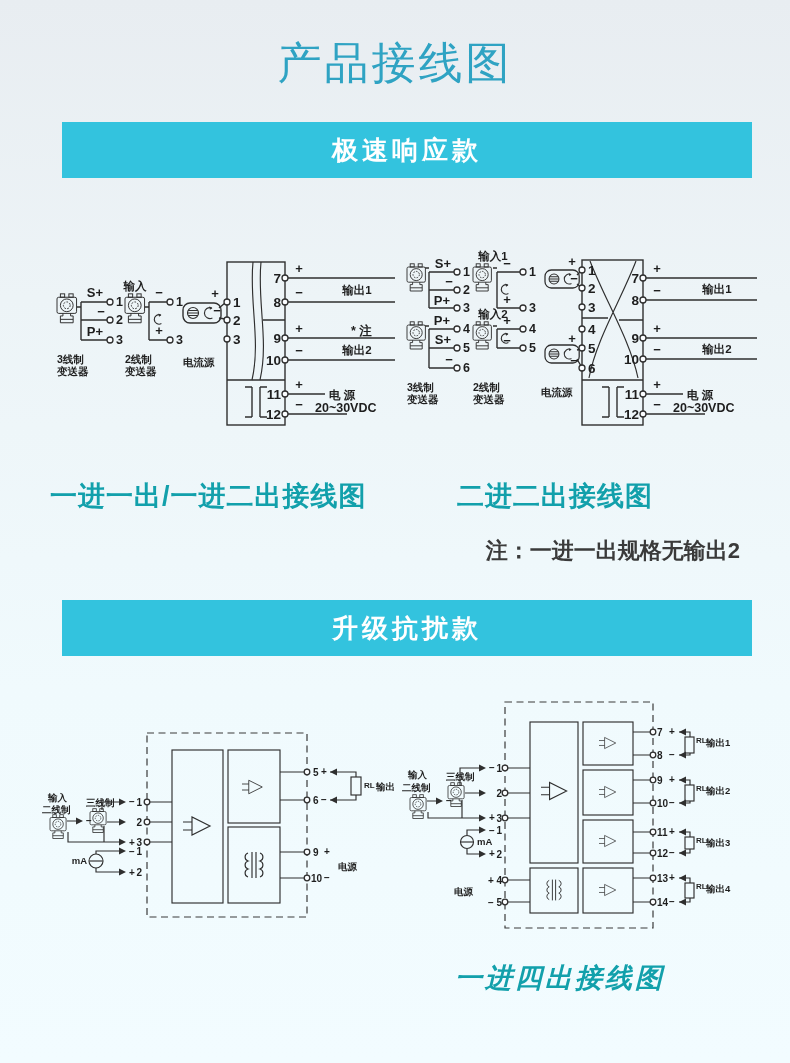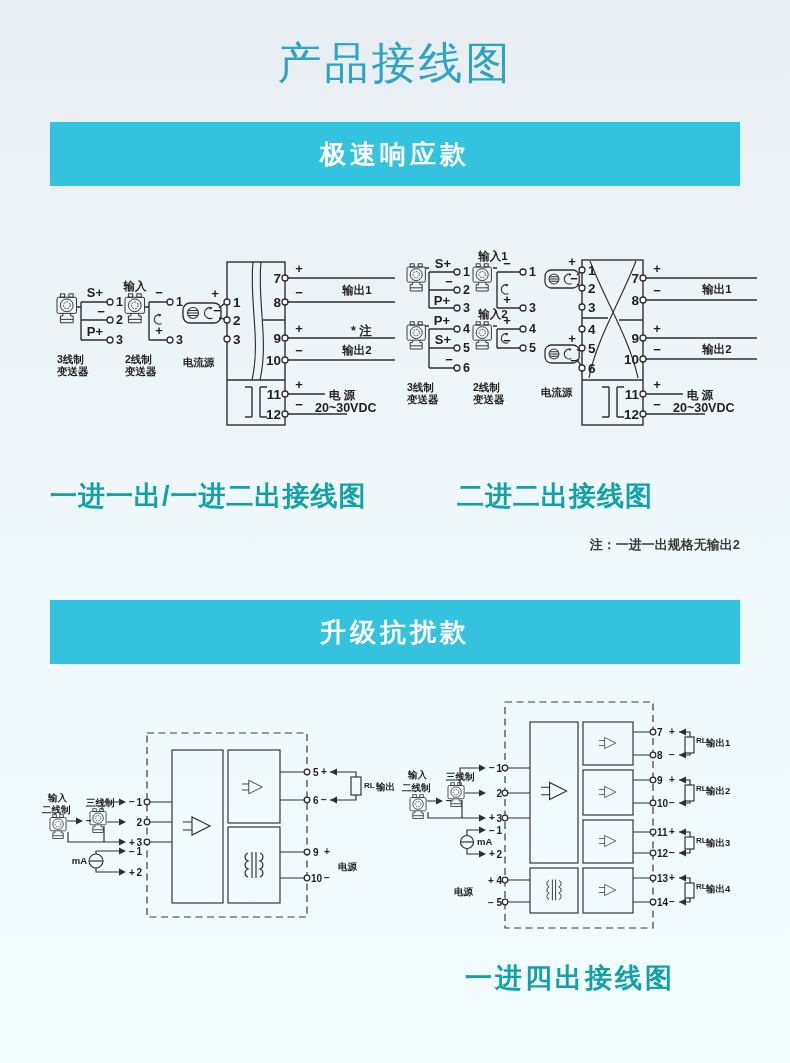--- a/index.html
+++ b/index.html
@@ -2,32 +2,32 @@
 <html><head>
 <meta charset="utf-8">
 <style>
   * { margin:0; padding:0; box-sizing:border-box; }
   html,body { background:#dfe7ec; }
   body { font-family:"Liberation Sans",sans-serif; }
   .page { position:relative; width:790px; height:1063px; margin:0 auto; overflow:hidden;
           background:linear-gradient(180deg,#e8edf1 0%, #edf4f7 28%, #f0fafd 65%, #f2fcff 100%); }
   .title { position:absolute; top:34px; left:0; width:100%; text-align:center;
            font-size:44px; font-weight:normal; color:#2fa3c3; letter-spacing:3px; }
-  .banner { position:absolute; left:50px; width:690px; height:64px; background:#33c3de;
+  .banner { position:absolute; left:62px; width:690px; height:56px; background:#33c3de;
             color:#ffffff; font-size:26px; font-weight:bold; letter-spacing:4px;
             display:flex; align-items:center; justify-content:center; }
   .banner-fast { top:122px; }
   .banner-upgraded { top:600px; }
   .caption { position:absolute; font-size:27px; font-weight:bold; color:#12a0ab;
              letter-spacing:1px; }
   .cap-1l { top:478px; left:50px;  width:360px; }
   .cap-1r { top:478px; left:457px; width:260px;font-family:Liberation Serif, serif; }
   .cap-2l { top:960px; left:52px;  width:360px; letter-spacing:3px; }
-  .cap-2r { top:960px; left:465px; width:260px; letter-spacing:3px; }
-  .note { position:absolute; top:536px; right:50px; font-size:13px; font-weight:600; color:#3a3a3a;margin-left:21px; }
+  .cap-2r { top:960px; left:455px; width:260px; letter-spacing:3px;font-style:italic; }
+  .note { position:absolute; top:536px; right:50px; font-size:22px; font-weight:600; color:#3a3a3a;margin-left:21px; }
   svg { position:absolute; overflow:visible; }
   .svg1 { left:55px;  top:245px; }
   .svg2 { left:405px; top:245px; }
   .svg3 { left:40px;  top:700px; }
   .svg4 { left:400px; top:690px; }
   .ln   { stroke:#2f2f2f; stroke-width:1.4; fill:none; }
   .thin { stroke-width:1.15; }
   .fl   { fill:#2f2f2f; stroke:none; }
   .term { fill:#fbfdff; stroke:#2f2f2f; stroke-width:1.3; }
   .dash { stroke:#3a3a3a; stroke-width:1.2; fill:none; stroke-dasharray:7,4.5; }

